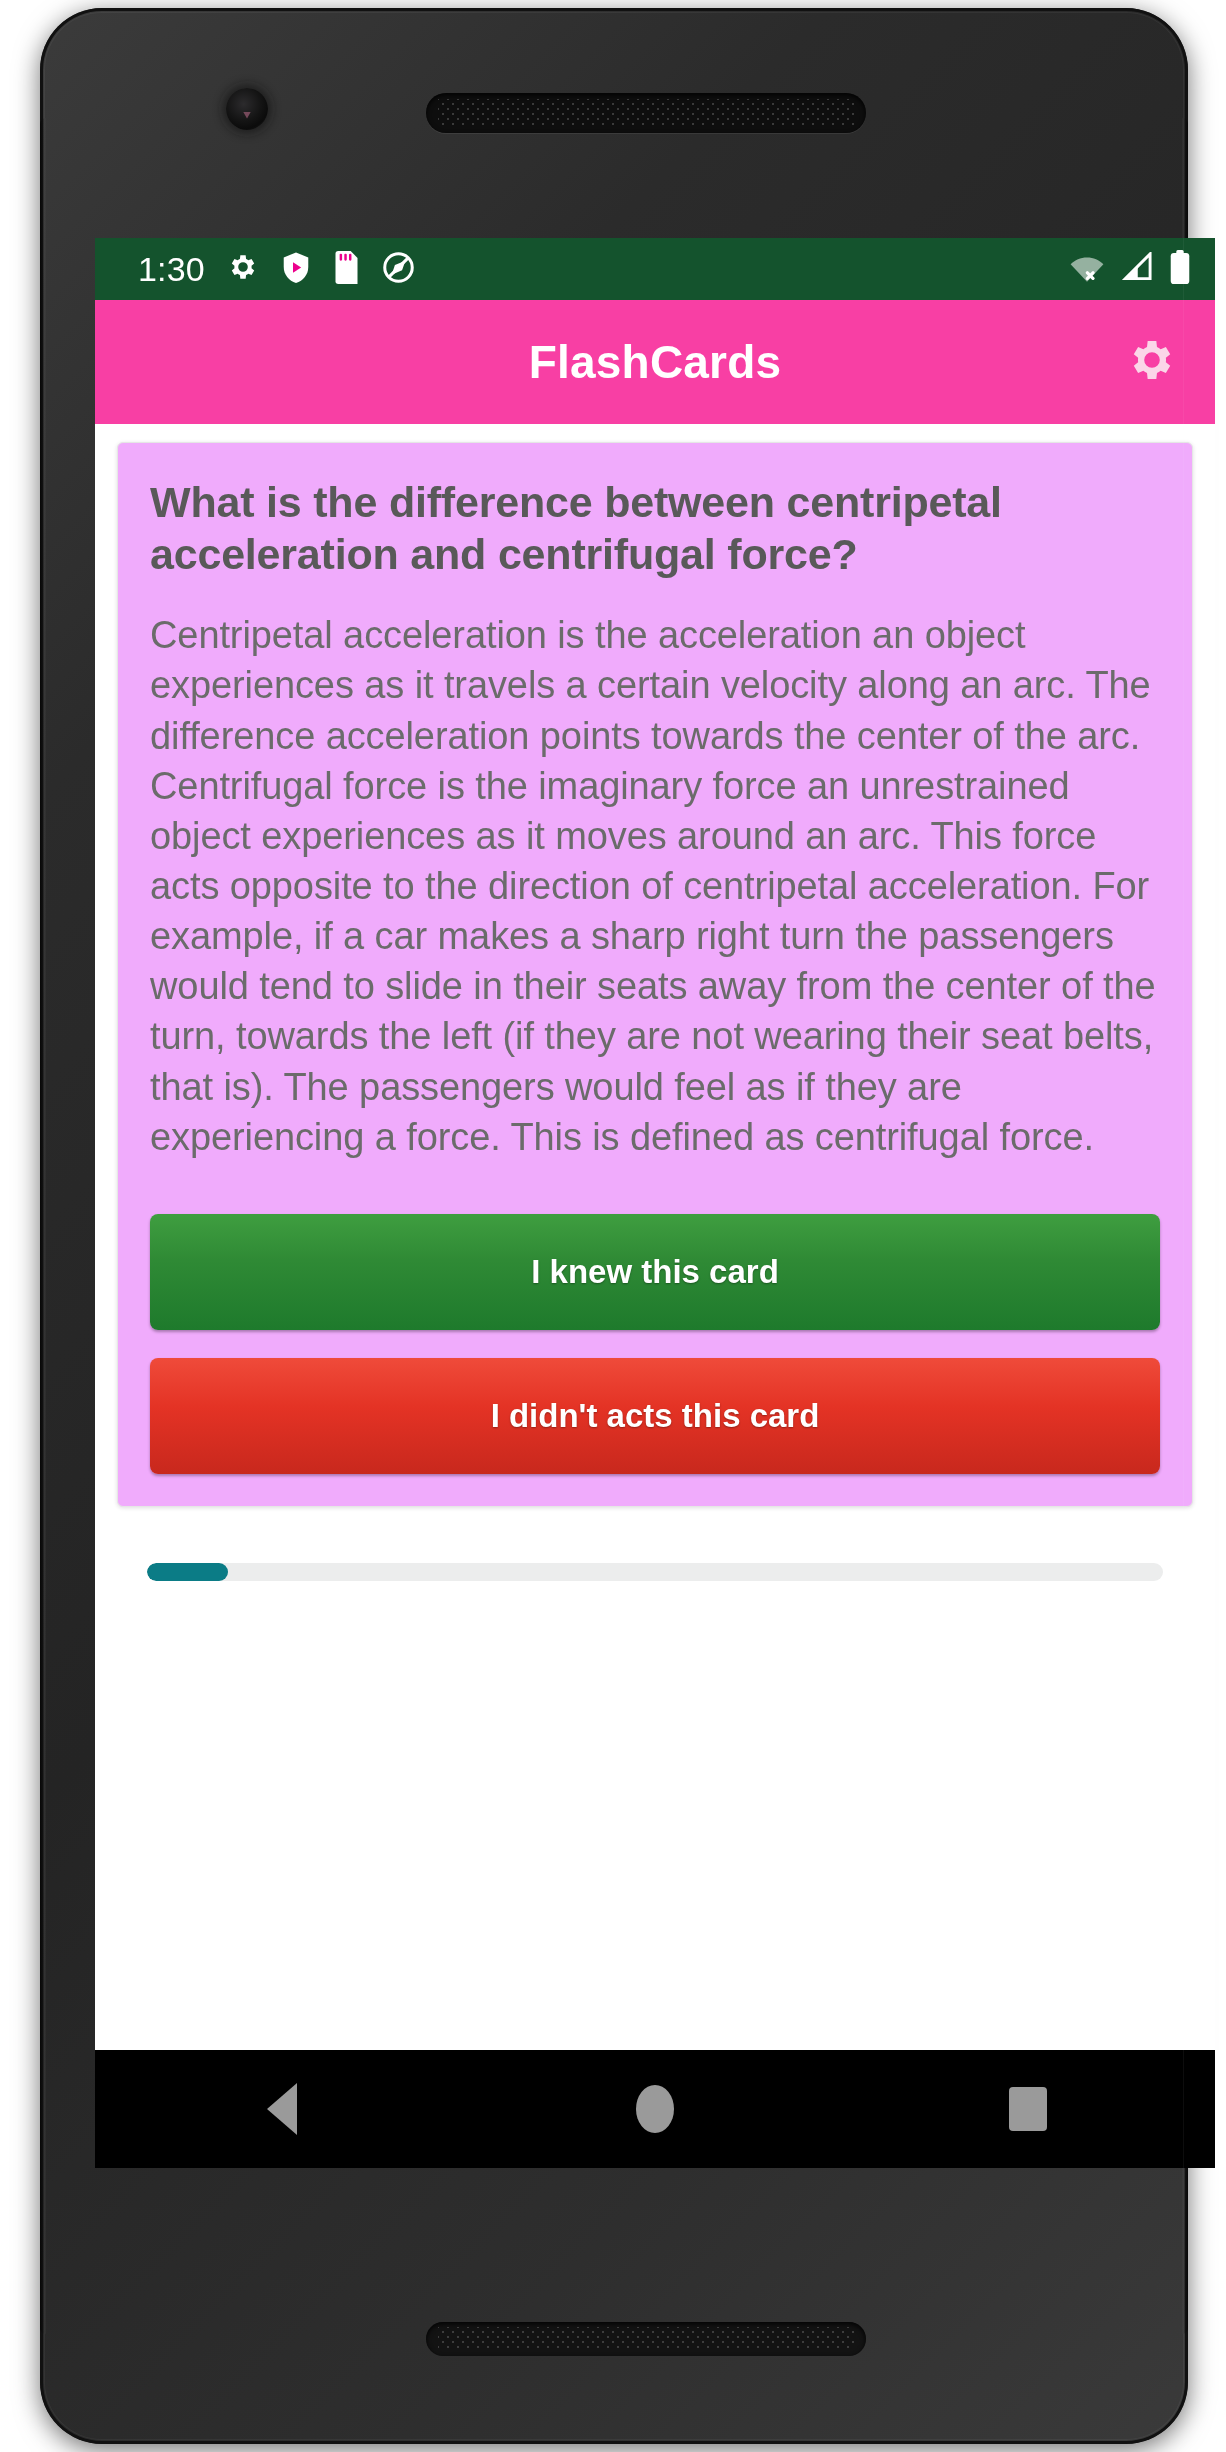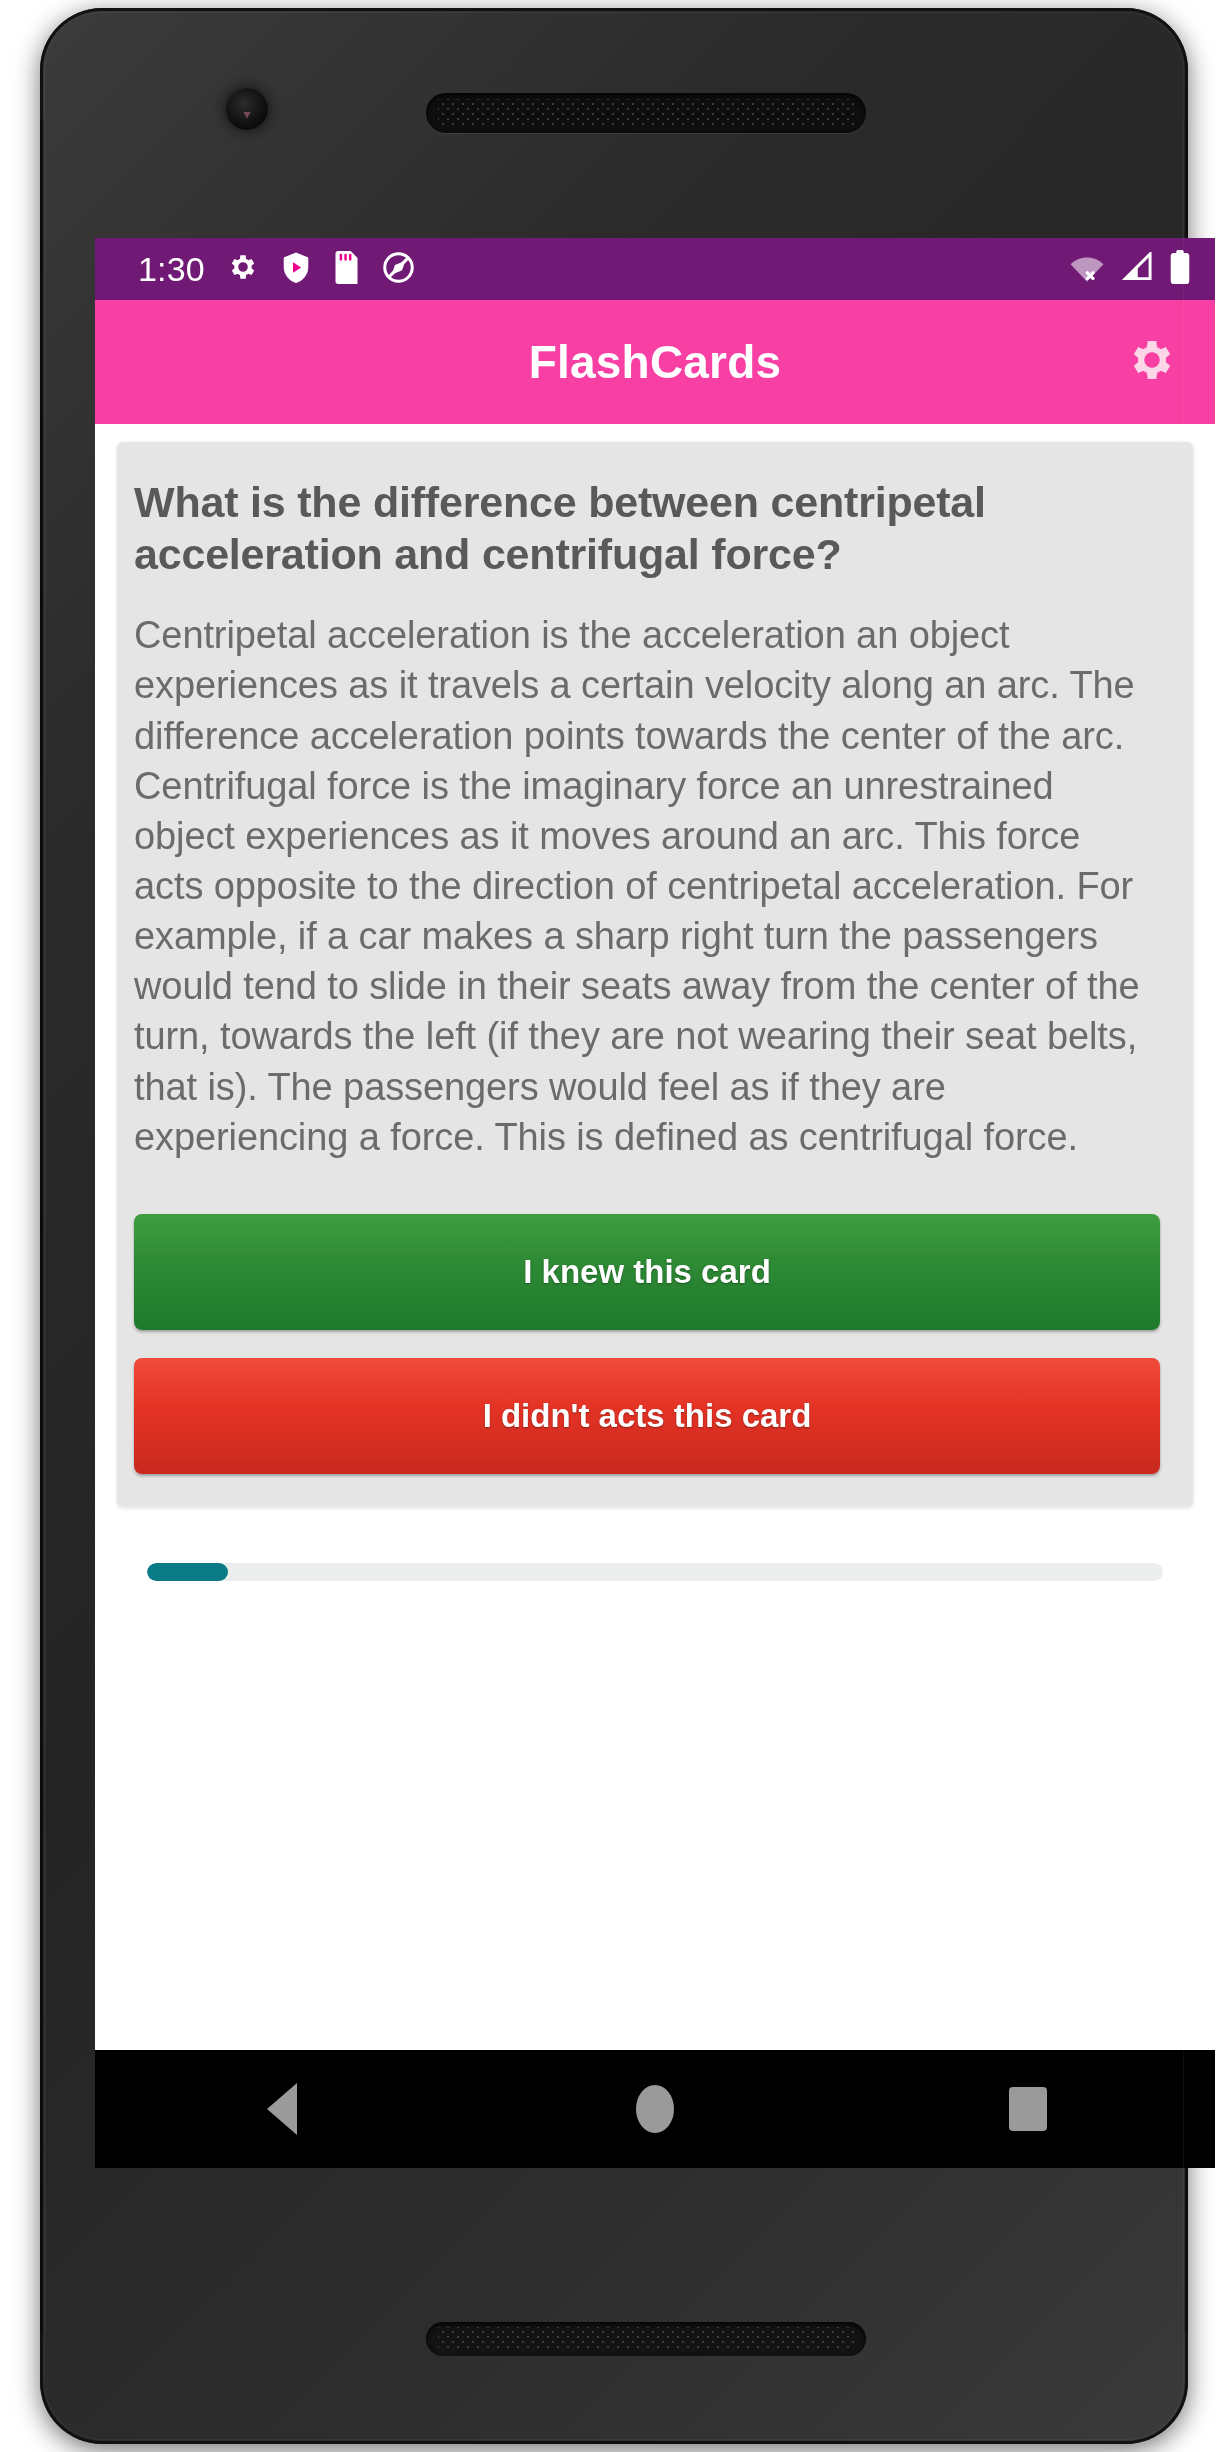--- a/index.html
+++ b/index.html
@@ -114,25 +114,25 @@
 
   
   .content {
     background:#ffffff;
     padding:18px 22px 0 22px;
     height: calc(100% - 62px - 124px);
     position:relative;
   }
 
   .card {
-    background:#e5e5e5;
+    background:#f0abfc;
     border:1px solid #e6e6e6;
     border-radius:6px;
     box-shadow:0 1px 4px rgba(0,0,0,.13);
-    padding:34px 32px 32px 16px;
+    padding:34px 32px 32px 32px;
   }
 
   .q-text {
     font-size:43px;
     font-weight:bold;
     color:#595959;
     line-height:1.20;
     margin-bottom:30px;
     letter-spacing:-.2px;
   }
@@ -212,21 +212,21 @@
   <div class="camera"></div>
   <div class="speaker">
     <div class="speaker-mesh"></div>
   </div>
   <div class="speaker-bottom">
     <div class="speaker-mesh"></div>
   </div>
 
   <div class="screen">
 
-    <div class="status-bar" style="background: #701a75; padding-left: 43px;">
+    <div class="status-bar" style="background: #14532d; padding-left: 43px;">
       <div class="status-left">
         <span class="status-clock">1:30</span>
 
         <span class="sb-ico">
           <svg width="32" height="32" viewBox="0 0 24 24" fill="#fff">
             <path d="M19.4 13a7.6 7.6 0 000-2l2-1.6-2-3.4-2.4 1a7.6 7.6 0 00-1.7-1L15 3.2h-4l-.3 2.8a7.6 7.6 0 00-1.7 1l-2.4-1-2 3.4L6.6 11a7.6 7.6 0 000 2l-2 1.6 2 3.4 2.4-1a7.6 7.6 0 001.7 1l.3 2.8h4l.3-2.8a7.6 7.6 0 001.7-1l2.4 1 2-3.4L19.4 13zM13 15.6A3.6 3.6 0 1116.6 12 3.6 3.6 0 0113 15.6z" transform="translate(-1,0)"></path>
           </svg>
         </span>
 
         <span class="sb-ico">

